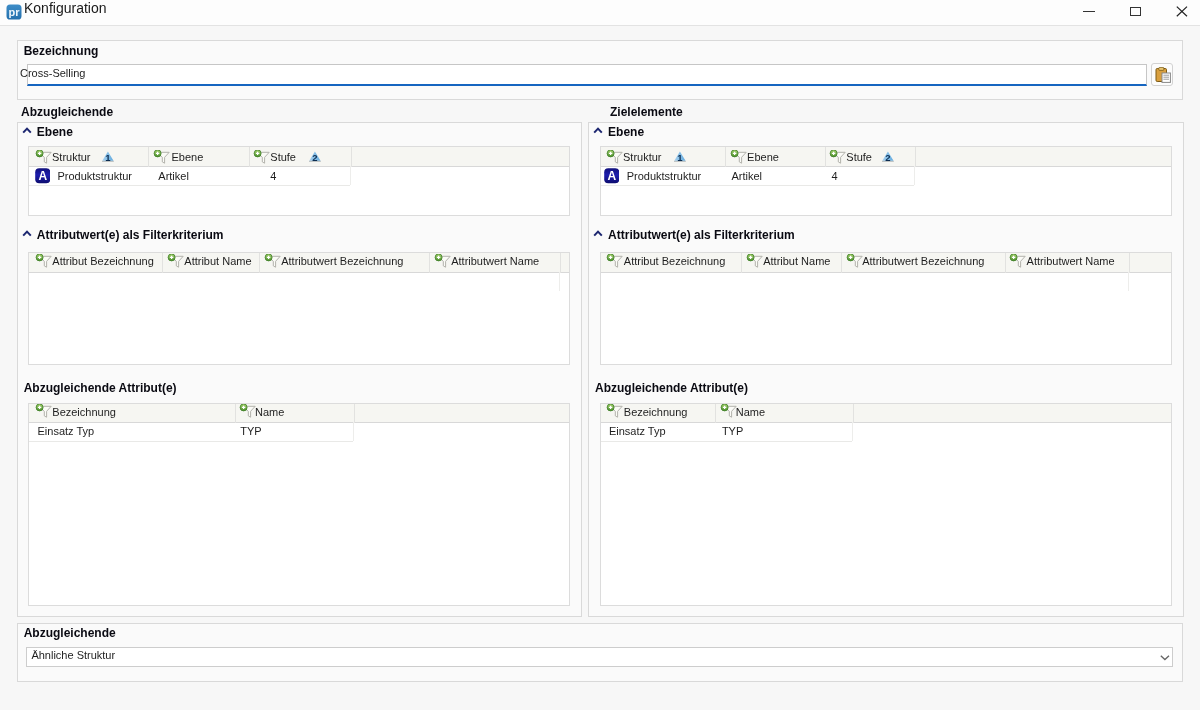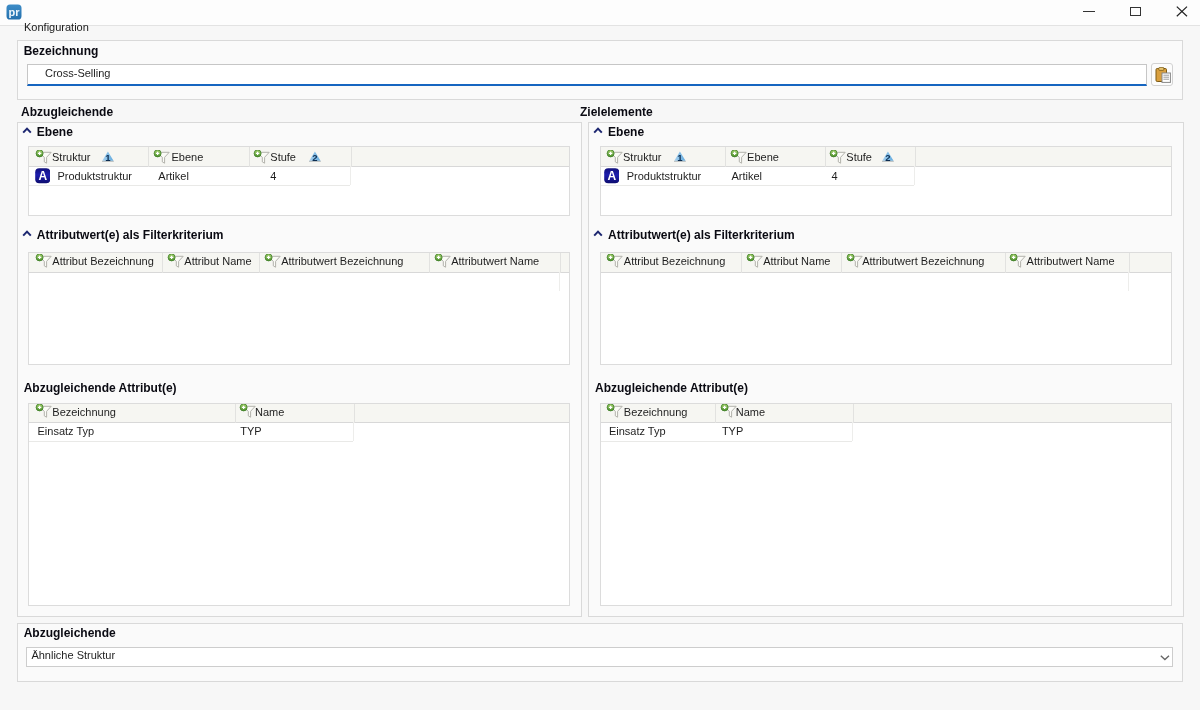--- a/index.html
+++ b/index.html
@@ -10,39 +10,39 @@
 .tbl{position:absolute;background:#fff;border:1px solid #dcdcdc}
 .thead{position:absolute;left:0;top:0;right:0;background:#f6f6f2;border-bottom:1px solid #d8d8d8}
 .vsep{position:absolute;width:1px;background:#e2e2e0}
 .rline{position:absolute;height:1px;background:#e9e9e7}
 </style></head><body>
 <div class="abs" style="left:0;top:0;width:1200px;height:26px;background:#fdfdfd;border-bottom:1px solid #e3e3e3"></div>
 <svg class="ic" style="left:6px;top:4px" width="16" height="16">
 <rect x="0.5" y="0.5" width="15" height="15" rx="3.6" fill="url(#prg)"></rect>
 <text x="8" y="12" font-size="11" font-weight="bold" fill="#eef6fc" text-anchor="middle" font-family="Liberation Sans">pr</text>
   </svg>
-<div class="abs" style="left:24px;top:22px;font-size:11px;line-height:11.7px;color:#191919">Konfiguration</div>
+<div class="abs" style="left:24px;top:3px;font-size:14px;line-height:11.7px;color:#191919">Konfiguration</div>
 <div class="abs" style="left:1083px;top:11px;width:11.5px;height:1.2px;background:#333"></div>
 <div class="abs" style="left:1130px;top:6.5px;width:10.5px;height:9.5px;border:1.2px solid #333"></div>
 <svg class="ic" style="left:1175.5px;top:5.8px" width="12" height="11">
     <path d="M0.8 0.6 L11 10.2 M11 0.6 L0.8 10.2" stroke="#222" stroke-width="1.2" fill="none"></path>
   </svg>
 <div class="box" style="left:17px;top:40px;width:1166px;height:60px"></div>
 <div class="cap" style="left:23.7px;top:44.9px">Bezeichnung</div>
 <div class="abs" style="left:26.8px;top:64px;width:1120.7px;height:22px;background:#fff;border:1px solid #c6c6c6;border-bottom:2px solid #1565c0"></div>
-<div class="t" style="left:45px;top:68px">Cross-Selling</div>
+<div class="t" style="left:20px;top:68px">Cross-Selling</div>
 <div class="abs" style="left:1151.3px;top:63.2px;width:21.7px;height:22.7px;background:#fcfcfc;border:1px solid #d2d2d2;border-radius:3px"></div>
 <svg class="ic" style="left:1154.5px;top:66.5px" width="16" height="16">
 <rect x="1" y="1.5" width="10.5" height="13" rx="1.2" fill="#d99f3e" stroke="#7c5a14" stroke-width="1"></rect>
 <rect x="3.8" y="0.4" width="5" height="3" rx="0.8" fill="#e7c573" stroke="#7c5a14" stroke-width="0.8"></rect>
 <rect x="7" y="6" width="8.4" height="9.4" fill="#fff" stroke="#888" stroke-width="1"></rect>
 <path d="M8.4 8.2 H14 M8.4 10.2 H14 M8.4 12.2 H14" stroke="#9a9a9a" stroke-width="1" fill="none"></path>
 </svg>
 <div class="cap" style="left:21.1px;top:105.8px">Abzugleichende</div>
-<div class="cap" style="left:580px;top:105.8px">Zielelemente</div>
+<div class="cap" style="left:610px;top:105.8px">Zielelemente</div>
 <div class="box" style="left:17px;top:122.3px;width:565.1px;height:494.6px"></div>
 <div class="box" style="left:588.3px;top:122.3px;width:595.3px;height:494.6px"></div>
 <svg class="ic" style="left:21.5px;top:127.3px" width="10" height="7">
     <path d="M1.2 5.6 L5 1.6 L8.8 5.6" fill="none" stroke="#1c2670" stroke-width="2"></path>
   </svg>
 <div class="cap" style="left:36.8px;top:125.7px">Ebene</div>
 <svg class="ic" style="left:21.5px;top:230.2px" width="10" height="7">
     <path d="M1.2 5.6 L5 1.6 L8.8 5.6" fill="none" stroke="#1c2670" stroke-width="2"></path>
   </svg>
 <div class="cap" style="left:36.8px;top:228.6px">Attributwert(e) als Filterkriterium</div>

